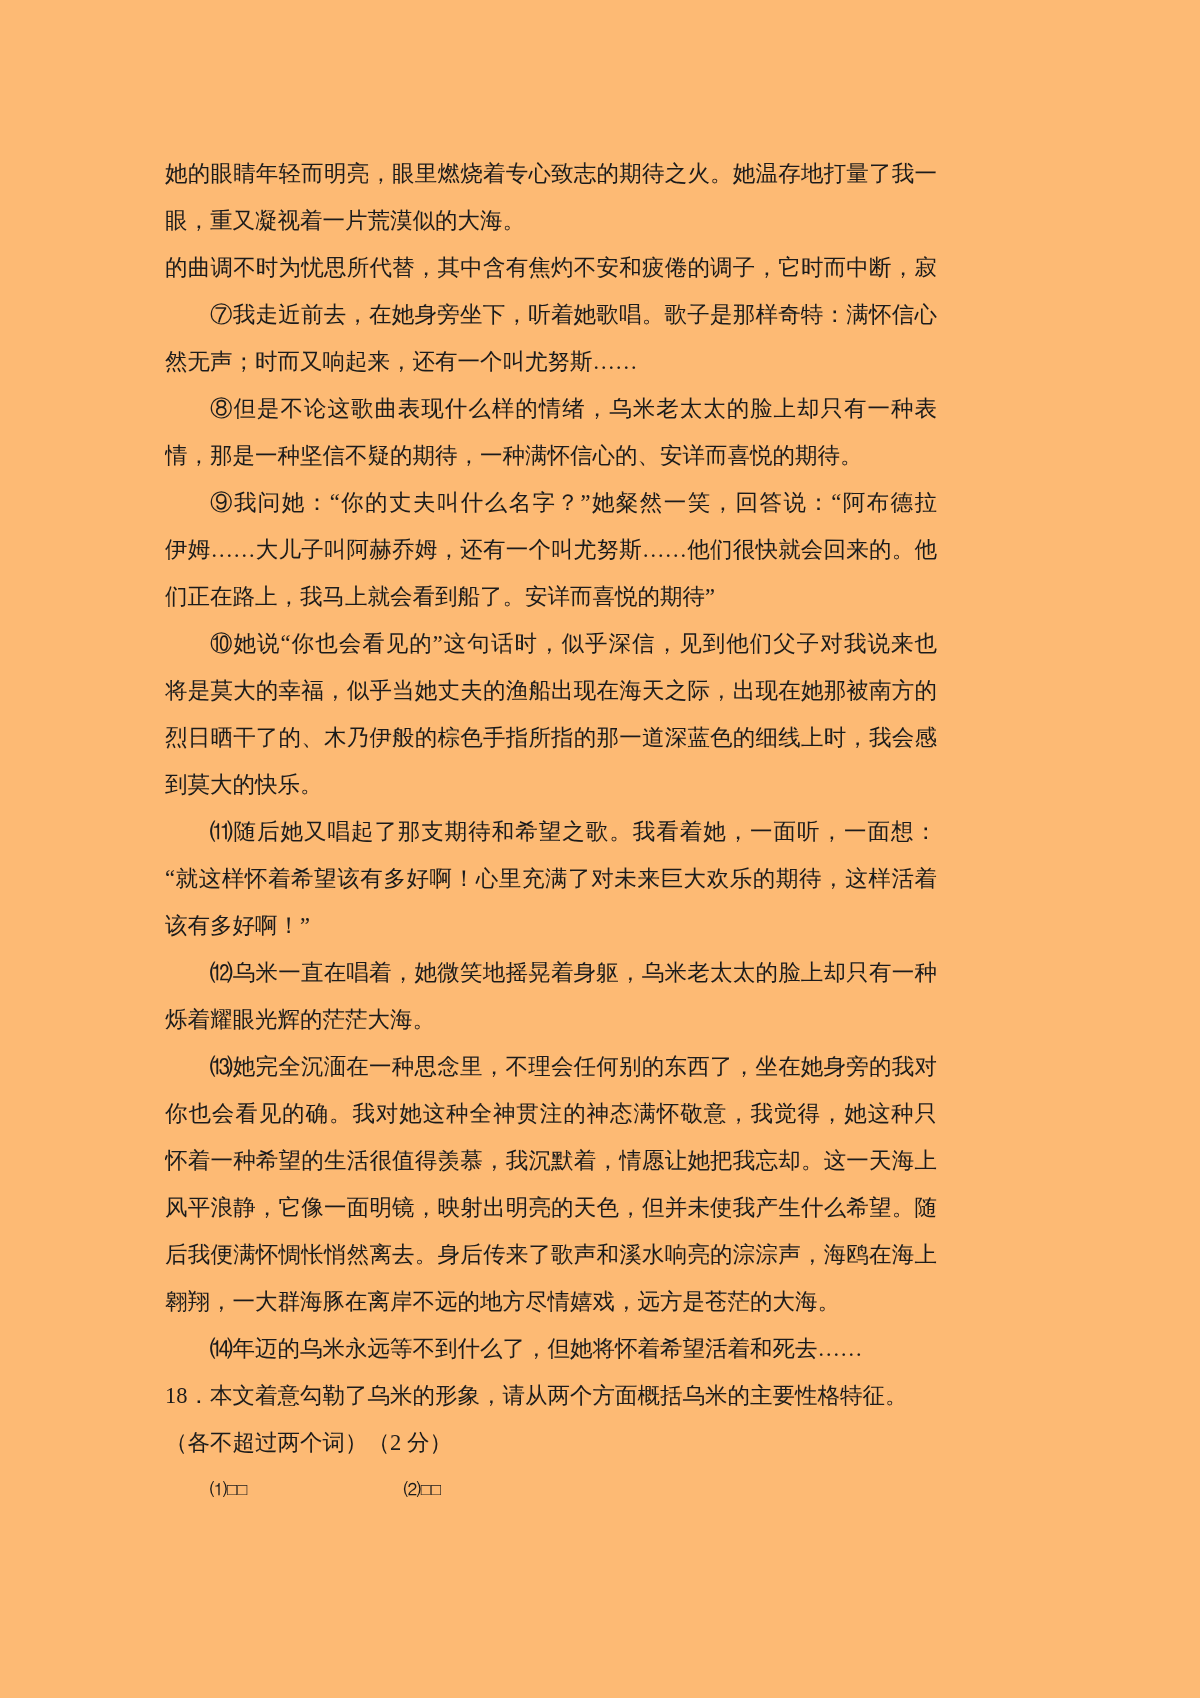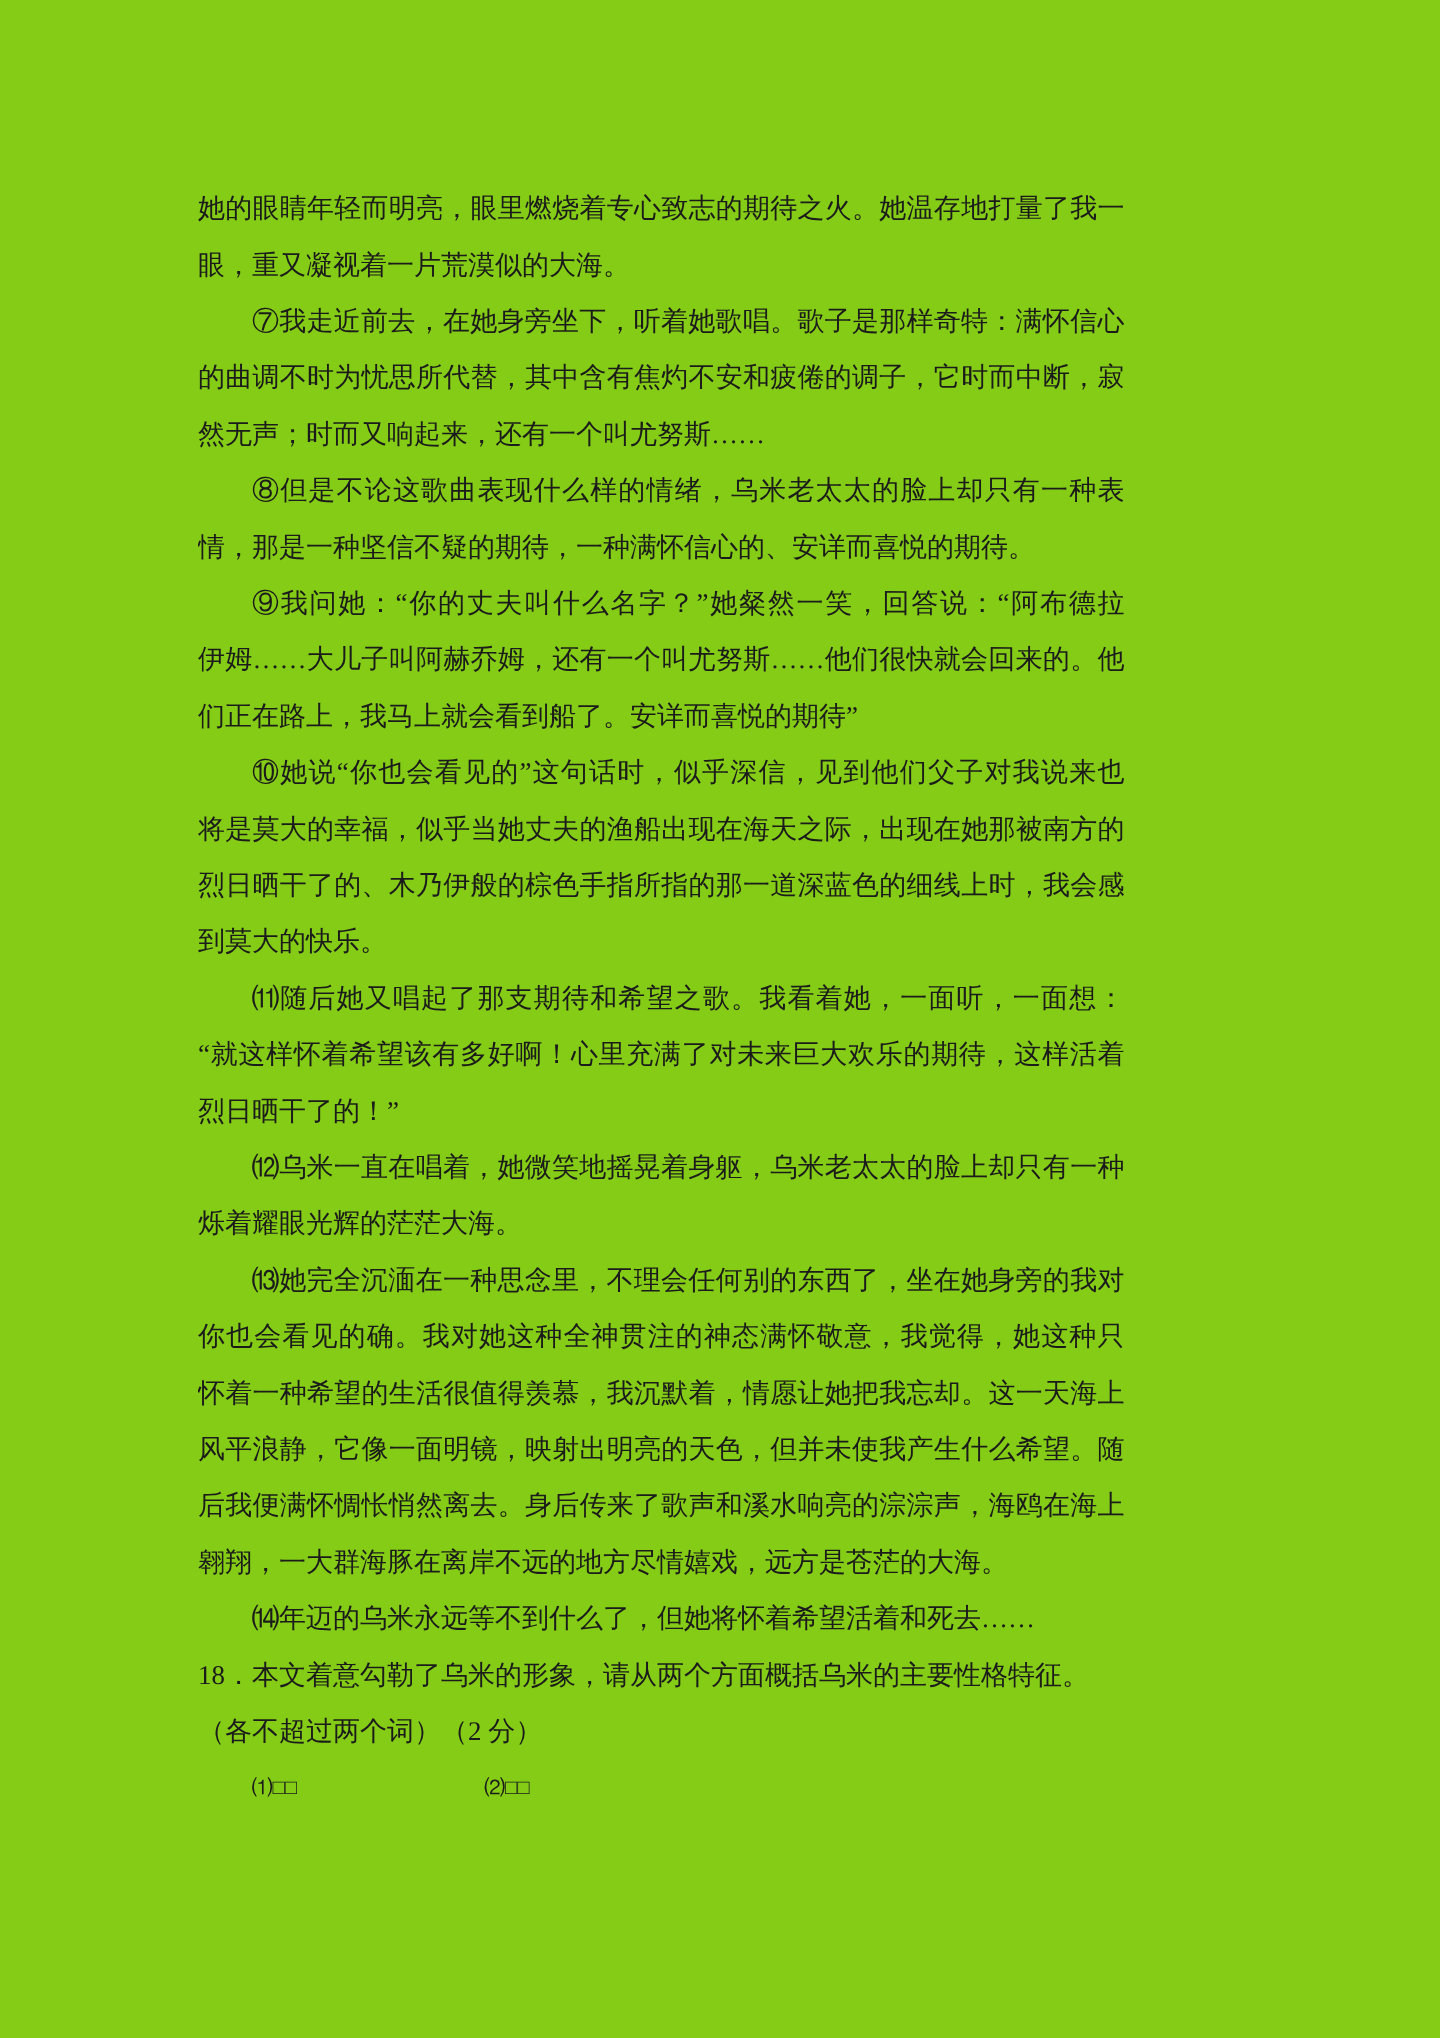--- a/index.html
+++ b/index.html
@@ -5,21 +5,21 @@
   html, body { margin: 0; padding: 0; }
   body {
     width: 1200px; height: 1698px;
     background: #ffffff;
     font-family: "Liberation Serif", "DejaVu Serif", serif;
     overflow: hidden;
   }
   .page {
     position: absolute; left: 0; top: 0;
     width: 1200px; height: 1698px;
-    background: #84cc16;
+    background: #fdba74;
     color: #1b1b1b;
   }
   .body-text {
     position: absolute;
     left: 165px; top: 150px;
     width: 772px;
     font-size: 22.5px;
   }
   .ln {
     height: 47px;
@@ -39,39 +39,39 @@
 </style>
 </head>
 <body>
 
 <div class="page">
   <div class="body-text">
 
     <div class="ln">她的眼睛年轻而明亮，眼里燃烧着专心致志的期待之火。她温存地打量了我一</div>
     <div class="ln end">眼，重又凝视着一片荒漠似的大海。</div>
 
+    <div class="ln">的曲调不时为忧思所代替，其中含有焦灼不安和疲倦的调子，它时而中断，寂</div>
     <div class="ln ind">⑦我走近前去，在她身旁坐下，听着她歌唱。歌子是那样奇特：满怀信心</div>
-    <div class="ln">的曲调不时为忧思所代替，其中含有焦灼不安和疲倦的调子，它时而中断，寂</div>
     <div class="ln end">然无声；时而又响起来，还有一个叫尤努斯……</div>
 
     <div class="ln ind">⑧但是不论这歌曲表现什么样的情绪，乌米老太太的脸上却只有一种表</div>
     <div class="ln end">情，那是一种坚信不疑的期待，一种满怀信心的、安详而喜悦的期待。</div>
 
     <div class="ln ind">⑨我问她：“你的丈夫叫什么名字？”她粲然一笑，回答说：“阿布德拉</div>
     <div class="ln">伊姆……大儿子叫阿赫乔姆，还有一个叫尤努斯……他们很快就会回来的。他</div>
     <div class="ln end">们正在路上，我马上就会看到船了。安详而喜悦的期待”</div>
 
     <div class="ln ind">⑩她说“你也会看见的”这句话时，似乎深信，见到他们父子对我说来也</div>
     <div class="ln">将是莫大的幸福，似乎当她丈夫的渔船出现在海天之际，出现在她那被南方的</div>
     <div class="ln">烈日晒干了的、木乃伊般的棕色手指所指的那一道深蓝色的细线上时，我会感</div>
     <div class="ln end">到莫大的快乐。</div>
 
     <div class="ln ind">⑾随后她又唱起了那支期待和希望之歌。我看着她，一面听，一面想：</div>
     <div class="ln">“就这样怀着希望该有多好啊！心里充满了对未来巨大欢乐的期待，这样活着</div>
-    <div class="ln end">烈日晒干了的！”</div>
+    <div class="ln end">该有多好啊！”</div>
 
     <div class="ln ind">⑿乌米一直在唱着，她微笑地摇晃着身躯，乌米老太太的脸上却只有一种表</div>
     <div class="ln end">烁着耀眼光辉的茫茫大海。</div>
 
     <div class="ln ind">⒀她完全沉湎在一种思念里，不理会任何别的东西了，坐在她身旁的我对</div>
     <div class="ln">你也会看见的确。我对她这种全神贯注的神态满怀敬意，我觉得，她这种只</div>
     <div class="ln">怀着一种希望的生活很值得羡慕，我沉默着，情愿让她把我忘却。这一天海上</div>
     <div class="ln">风平浪静，它像一面明镜，映射出明亮的天色，但并未使我产生什么希望。随</div>
     <div class="ln">后我便满怀惆怅悄然离去。身后传来了歌声和溪水响亮的淙淙声，海鸥在海上</div>
     <div class="ln end">翱翔，一大群海豚在离岸不远的地方尽情嬉戏，远方是苍茫的大海。</div>

